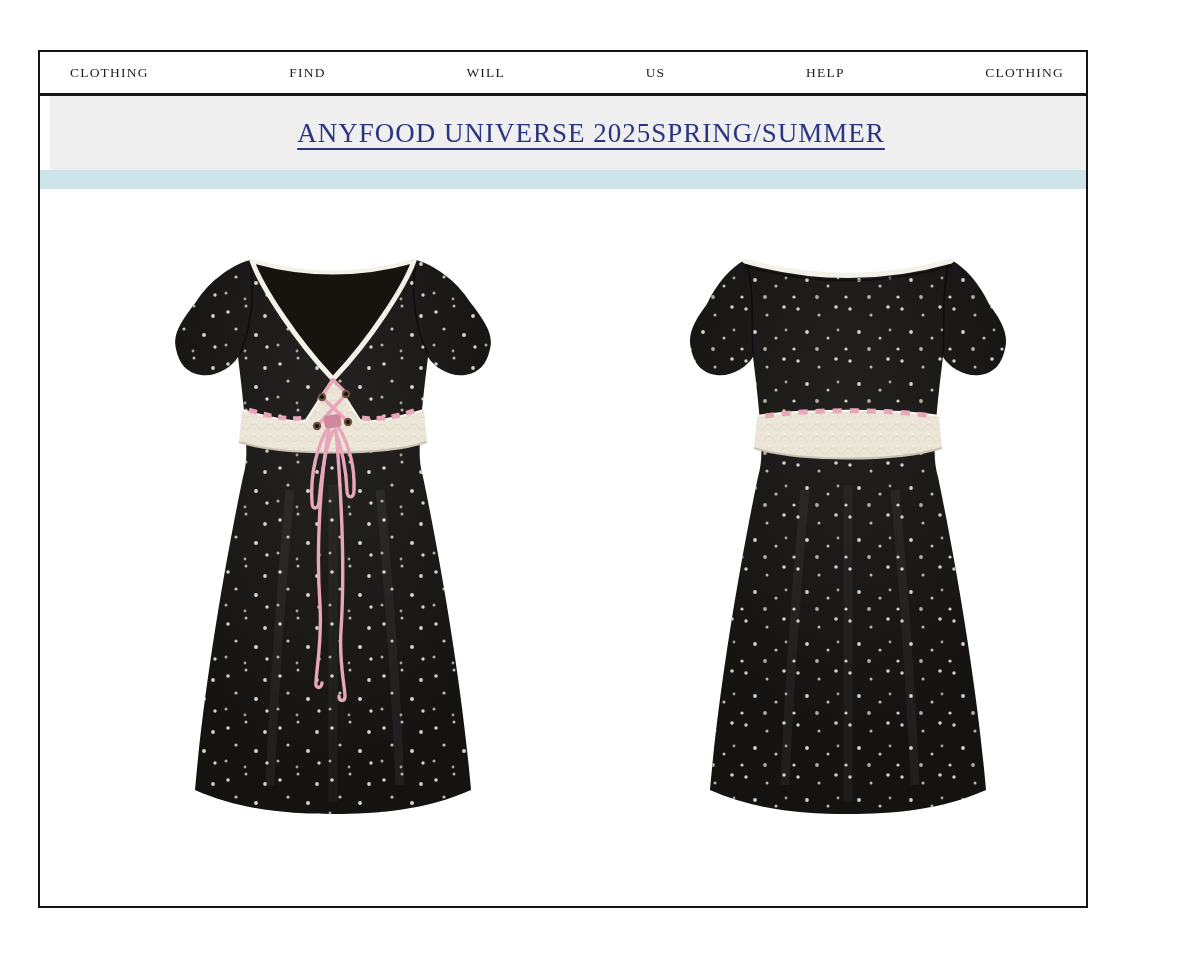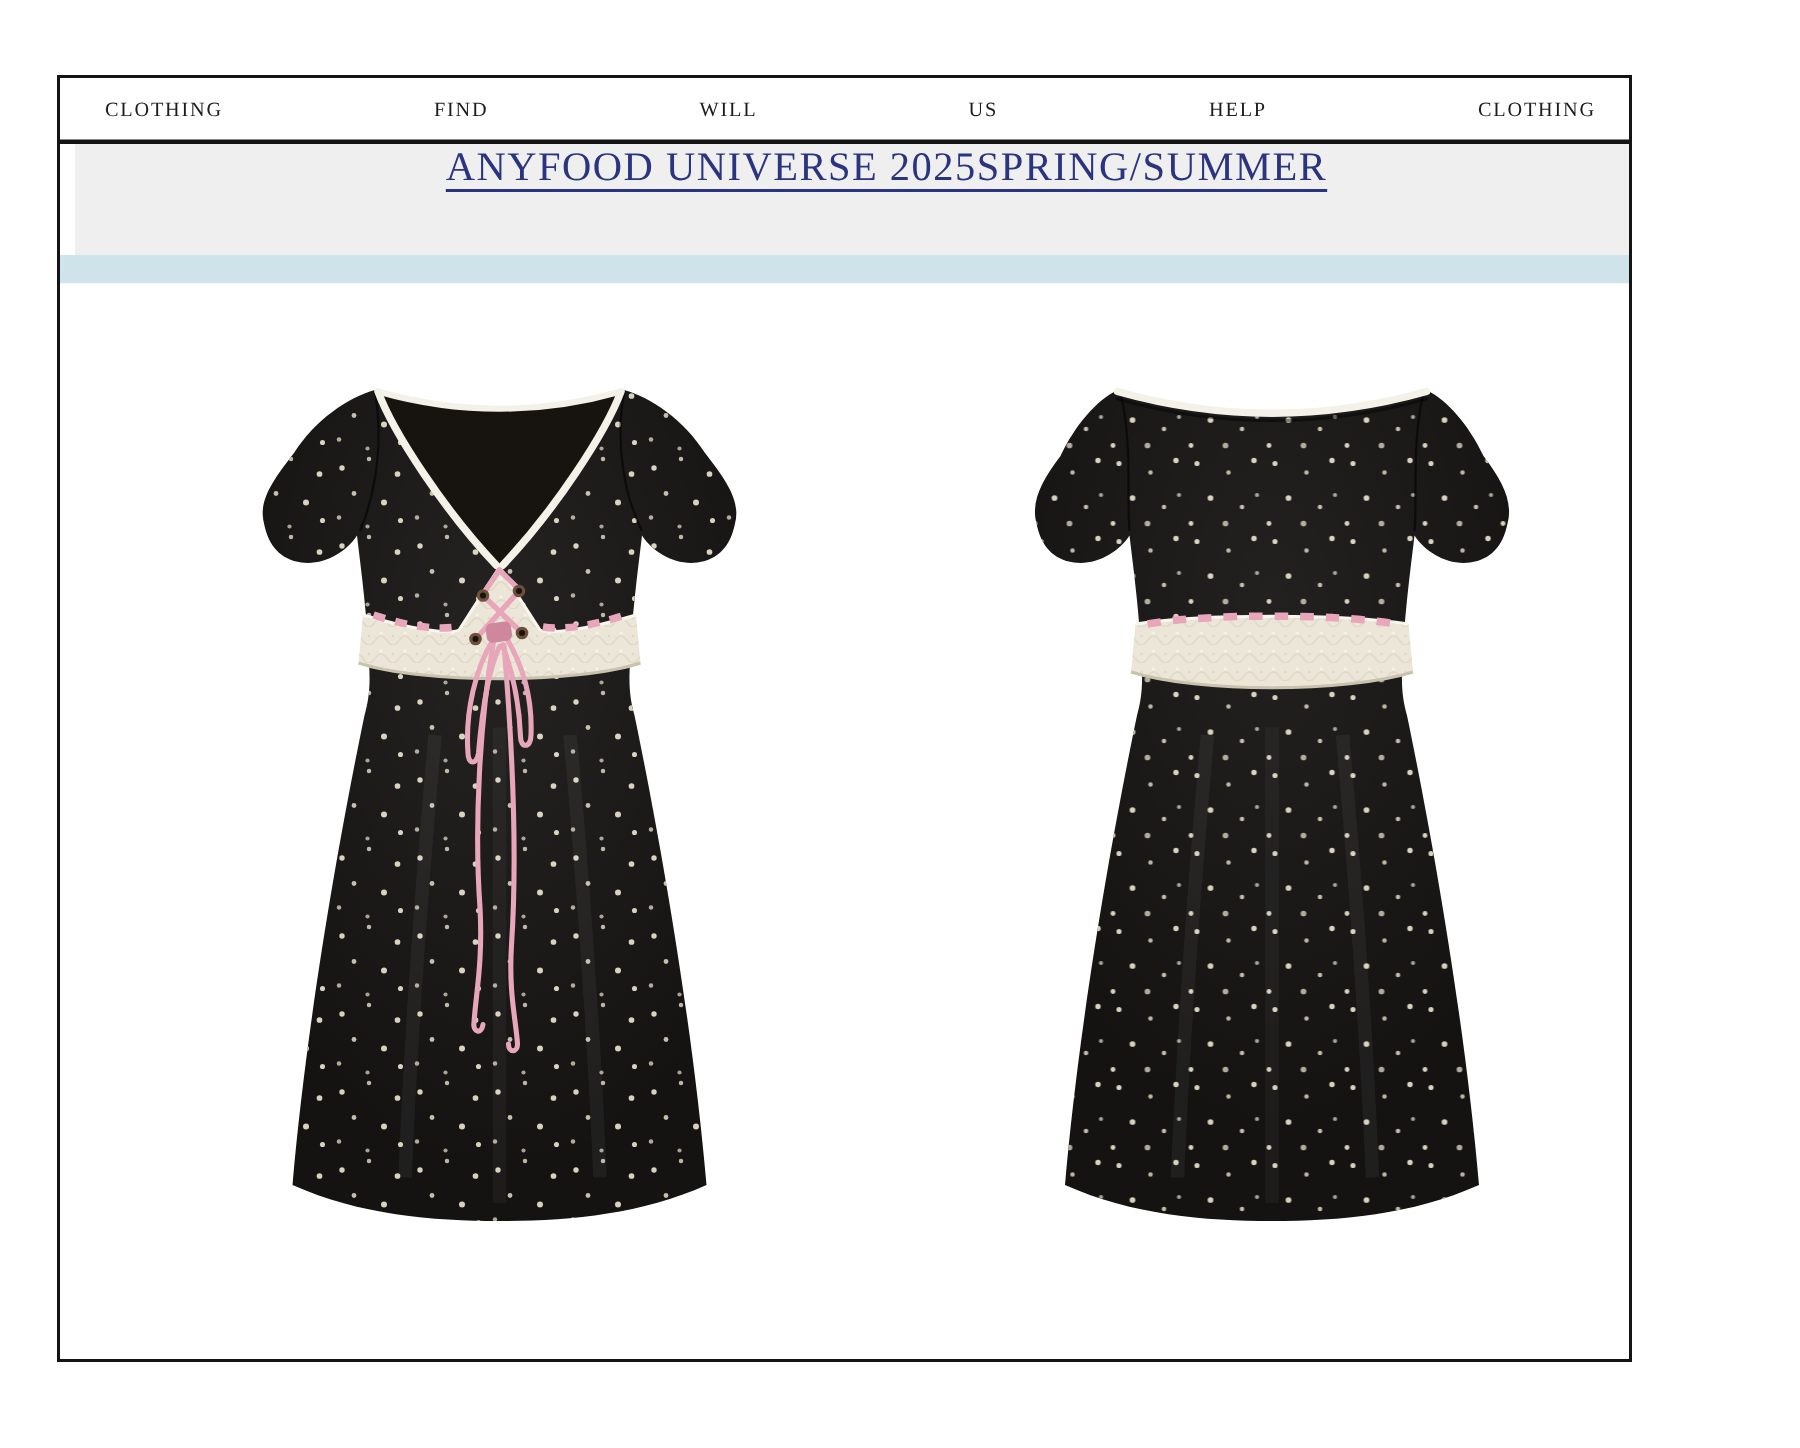--- a/index.html
+++ b/index.html
@@ -33,21 +33,21 @@
     border-bottom:3px solid var(--frame);
     display:flex;justify-content:space-between;align-items:center;
     padding:0 22px 0 30px;background:#fff;
   }
   .nav-item{
     font-size:13.5px;letter-spacing:1.2px;color:var(--nav-text);
     text-decoration:none;cursor:pointer;white-space:nowrap;
   }
   .banner{
     height:74px;flex:0 0 74px;background:var(--band-bg);
-    display:flex;justify-content:center;margin-left:10px;
+    display:flex;align-items:center;justify-content:center;margin-left:10px;
   }
   .title{
     margin:0 0 0 46px;font-size:27px;font-weight:500;
     color:var(--title-color);letter-spacing:1px;
     text-decoration:underline;text-decoration-thickness:2px;
     text-underline-offset:6px;cursor:pointer;
   }
   .stripe{height:19px;flex:0 0 19px;background:var(--stripe);}
   .content{flex:1;position:relative;background:#fff;}
   figure.product{

